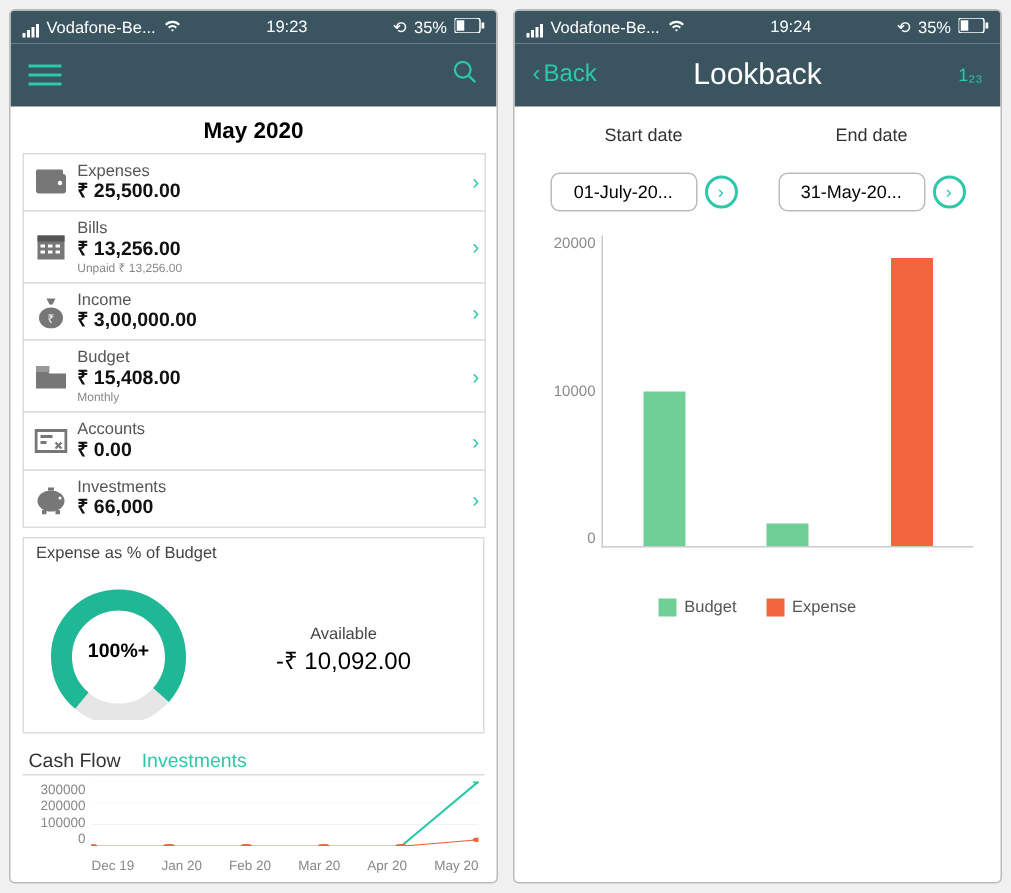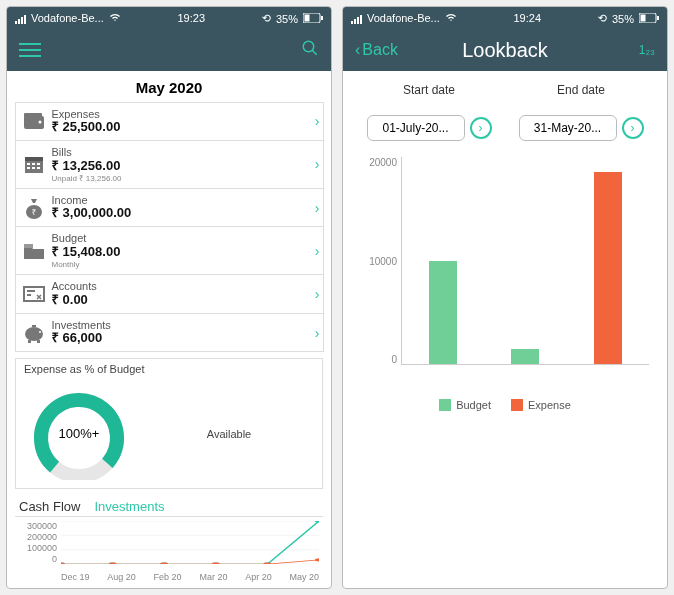--- a/index.html
+++ b/index.html
@@ -22,21 +22,21 @@
   .card .ico { width: 24px; height: 24px; display: flex; align-items: center; justify-content: center; color: #777; }
   .card .txt { display: flex; flex-direction: column; line-height: 1.15; }
   .card .lbl { font-size: 11px; color: #555; }
   .card .val { font-size: 13px; font-weight: 600; color: #111; }
   .card .sub { font-size: 8px; color: #888; }
   .gauge-section { border: 1px solid #ddd; margin-top: 6px; padding: 4px 8px 8px; }
   .gauge-title { font-size: 11px; color: #444; margin-bottom: 13px; }
   .gauge-row { display: flex; align-items: center; gap: 10px; }
   .gauge { position: relative; width: 110px; height: 92px; }
   .gauge svg { width: 110px; height: 92px; }
-  .gauge .center { position: absolute; inset: 0; display: flex; align-items: center; justify-content: center; font-size: 13px; font-weight: 400; }
+  .gauge .center { position: absolute; inset: 0; display: flex; align-items: center; justify-content: center; font-size: 13px; font-weight: 700; }
   .avail { flex: 1; text-align: center; }
   .avail .a-lbl { font-size: 11px; color: #444; }
   .avail .a-val { font-size: 16px; font-weight: 500; }
   .chart-tabs { display: flex; gap: 14px; border-bottom: 1px solid #ddd; margin-top: 6px; padding: 4px 4px 2px; font-size: 13px; }
   .chart-tabs .tab { color: #333; cursor: pointer; }
   .chart-tabs .tab.active { color: #2dc8a8; }
   .linechart { position: relative; height: 130px; margin-top: 4px; }
   .linechart .ylabels { position: absolute; left: 0; top: 0; bottom: 18px; width: 44px; display: flex; flex-direction: column; justify-content: space-between; font-size: 9px; color: #888; text-align: right; padding-right: 2px; }
   .linechart .plot { position: absolute; left: 46px; right: 4px; top: 0; bottom: 18px; }
   .linechart .plot .grid line { stroke: #eee; stroke-width: 1; }
@@ -208,20 +208,21 @@
       <div class="gauge-row">
         <div class="gauge">
           <svg viewBox="0 0 110 92">
               <circle cx="55" cy="50" r="38" fill="none" stroke="#e6e6e6" stroke-width="14"></circle>
               <circle cx="55" cy="50" r="38" fill="none" stroke="#1fb896" stroke-width="14" stroke-dasharray="180 239" stroke-dashoffset="0" transform="rotate(130 55 50)"></circle>
             </svg>
           <div class="center">100%+</div>
         </div>
         <div class="avail">
           <div class="a-lbl">Available</div>
+          <div class="a-val">-₹ 10,092.00</div>
         </div>
       </div>
     </div>
 
     <div class="chart-tabs">
       <div class="tab">Cash Flow</div>
       <div class="tab active">Investments</div>
     </div>
 
     <div class="linechart">
@@ -248,21 +249,21 @@
             <circle cx="260" cy="0" r="4" fill="#2dc8a8"></circle>
             <circle cx="0" cy="110" r="4" fill="#f2643c"></circle>
             <circle cx="52" cy="110" r="4" fill="#f2643c"></circle>
             <circle cx="104" cy="110" r="4" fill="#f2643c"></circle>
             <circle cx="156" cy="110" r="4" fill="#f2643c"></circle>
             <circle cx="208" cy="110" r="4" fill="#f2643c"></circle>
             <circle cx="260" cy="99" r="4" fill="#f2643c"></circle>
           </svg></div>
       <div class="xlabels" id="lc-xlabels">
           <div>Dec 19</div>
-          <div>Aug 20</div>
+          <div>Jan 20</div>
           <div>Feb 20</div>
           <div>Mar 20</div>
           <div>Apr 20</div>
           <div>May 20</div>
         </div>
     </div>
   </div>
 </div>
 
 <div class="phone">

